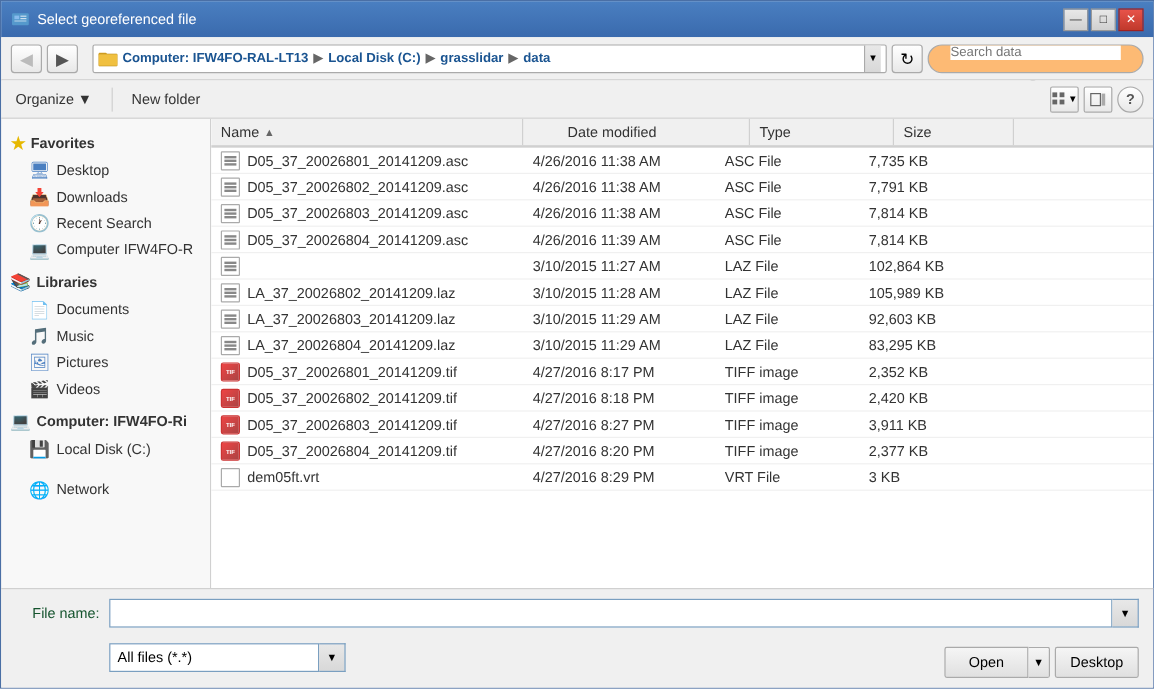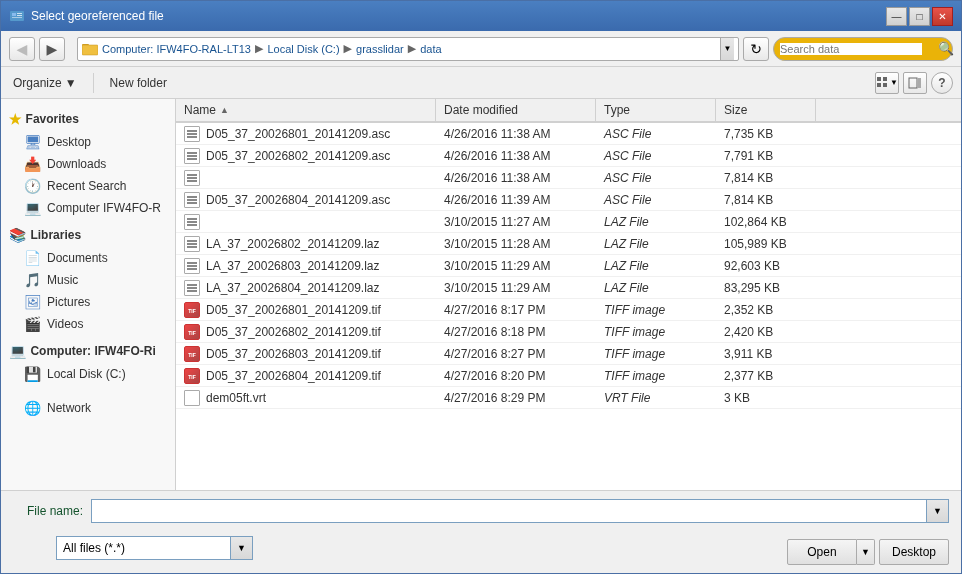--- a/index.html
+++ b/index.html
@@ -102,20 +102,21 @@
 
     .address-separator {
       color: #666;
       font-size: 11px;
     }
 
     .address-part {
       color: #1a5491;
       font-size: 11px;
       cursor: pointer;
+      font-weight: bold;
     }
 
     .address-dropdown {
       width: 14px;
       height: 100%;
       background: linear-gradient(to bottom, #e8e8e8, #d8d8d8);
       border-left: 1px solid #aaa;
       display: flex;
       align-items: center;
       justify-content: center;
@@ -132,27 +133,28 @@
       cursor: pointer;
       display: flex;
       align-items: center;
       justify-content: center;
       font-size: 14px;
     }
 
     .search-area {
       display: flex;
       align-items: center;
-      background: #eab308;
+      background: #fdba74;
       border: 1px solid #aaa;
       border-radius: 12px;
       height: 24px;
       width: 180px;
       padding: 0 6px;
       gap: 16px;
+      flex-direction: column;
     }
 
     .search-input {
       border: none;
       outline: none;
       flex: 1;
       font-size: 11px;
       color: #999;
     }
 
@@ -310,21 +312,21 @@
       color: #333;
       cursor: pointer;
       border-right: 1px solid #d0d0d0;
       user-select: none;
       display: flex;
       align-items: center;
       gap: 4px;
     }
 
     .col-name { width: 260px; flex-shrink: 0; }
-    .col-date { width: 160px; flex-shrink: 0; }
+    .col-date { width: 160px; flex-shrink: 0; margin-left: 29px; }
     .col-type { width: 120px; flex-shrink: 0; }
     .col-size { width: 100px; flex-shrink: 0; }
 
     .file-row {
       display: flex;
       align-items: center;
       border-bottom: 1px solid #f0f0f0;
       cursor: pointer;
       min-height: 22px;
     }
@@ -333,21 +335,21 @@
       padding: 2px 8px;
       font-size: 12px;
       color: #333;
       display: flex;
       align-items: center;
       gap: 6px;
     }
 
     .file-cell.name { width: 260px; flex-shrink: 0; }
     .file-cell.date { width: 160px; flex-shrink: 0; }
-    .file-cell.type { width: 120px; flex-shrink: 0; font-style: italic; }
+    .file-cell.type { width: 120px; flex-shrink: 0; }
     .file-cell.size { width: 100px; flex-shrink: 0; text-align: right; justify-content: flex-start; }
 
     .bottom-bar {
       background: #f0f0f0;
       border-top: 1px solid #d0d0d0;
       padding: 8px 12px;
       flex-shrink: 0;
     }
 
     .filename-row {
@@ -387,21 +389,21 @@
       border-left: none;
       cursor: pointer;
       display: flex;
       align-items: center;
       justify-content: center;
       font-size: 9px;
     }
 
     .filetype-select-area {
       display: flex;
-      margin-left: 43px;
+      margin-left: 78px;
     }
 
     .filetype-input {
       width: 175px;
       height: 24px;
       border: 1px solid #7a9fc0;
       background: white;
       padding: 2px 4px;
       font-size: 12px;
     }
@@ -677,20 +679,21 @@
         <span>7,791 KB</span>
       </div>
     </div>
           <div class="file-row">
       <div class="file-cell name">
         <span style="display:inline-block;width:16px;height:16px;background:white;border:1px solid #aaa;border-radius:1px;position:relative;overflow:hidden;">
         <span style="position:absolute;top:3px;left:2px;right:2px;height:2px;background:#888;display:block;"></span>
         <span style="position:absolute;top:6px;left:2px;right:2px;height:2px;background:#888;display:block;"></span>
         <span style="position:absolute;top:9px;left:2px;right:2px;height:2px;background:#888;display:block;"></span>
       </span>
+        <span>D05_37_20026803_20141209.asc</span>
       </div>
       <div class="file-cell date">
         <span>4/26/2016 11:38 AM</span>
       </div>
       <div class="file-cell type">
         <span>ASC File</span>
       </div>
       <div class="file-cell size">
         <span>7,814 KB</span>
       </div>

